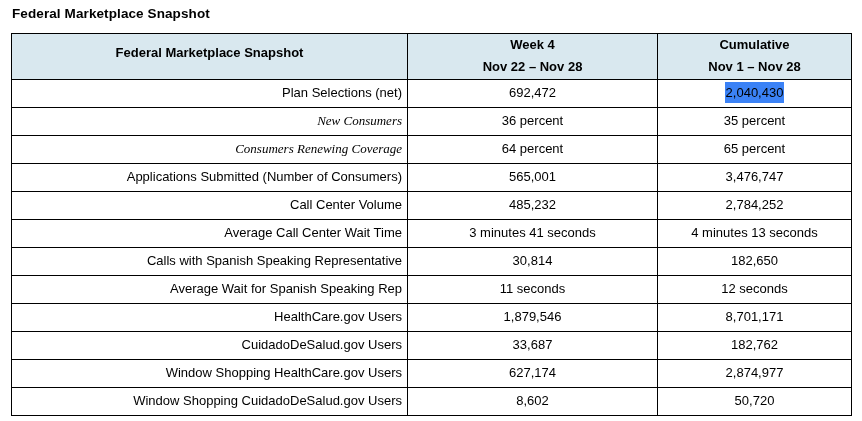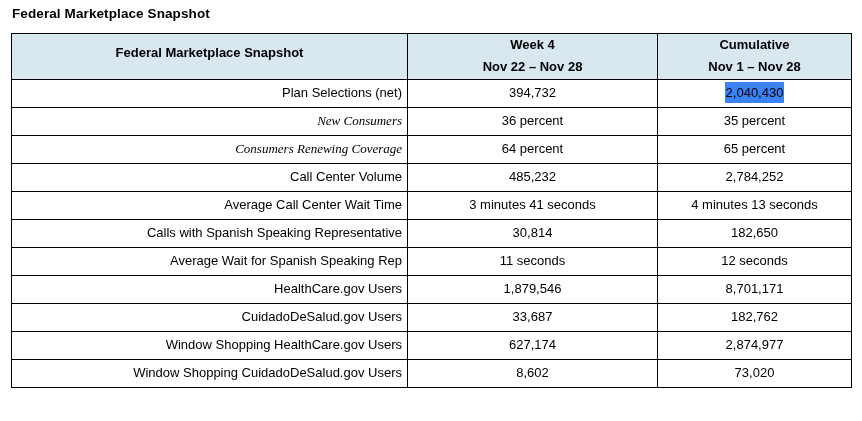--- a/index.html
+++ b/index.html
@@ -108,32 +108,37 @@
           </th>
           <th>
             <span class="hdr-line1">Cumulative</span>
             <span class="hdr-line2">Nov 1 – Nov 28</span>
           </th>
         </tr>
       </thead>
       <tbody id="table-body">
           <tr>
             <td class="label">Plan Selections (net)</td>
-            <td class="value">394,732</td>
+            <td class="value">692,472</td>
             <td class="value"><span class="highlight">2,040,430</span></td>
           </tr>
           <tr>
             <td class="label indent-right">New Consumers</td>
             <td class="value">36 percent</td>
             <td class="value">35 percent</td>
           </tr>
           <tr>
             <td class="label indent-right">Consumers Renewing Coverage</td>
             <td class="value">64 percent</td>
             <td class="value">65 percent</td>
+          </tr>
+          <tr>
+            <td class="label">Applications Submitted (Number of Consumers)</td>
+            <td class="value">565,001</td>
+            <td class="value">3,476,747</td>
           </tr>
           <tr>
             <td class="label">Call Center Volume</td>
             <td class="value">485,232</td>
             <td class="value">2,784,252</td>
           </tr>
           <tr>
             <td class="label">Average Call Center Wait Time</td>
             <td class="value">3 minutes 41 seconds</td>
             <td class="value">4 minutes 13 seconds</td>
@@ -159,19 +164,19 @@
             <td class="value">182,762</td>
           </tr>
           <tr>
             <td class="label">Window Shopping HealthCare.gov Users</td>
             <td class="value">627,174</td>
             <td class="value">2,874,977</td>
           </tr>
           <tr>
             <td class="label">Window Shopping CuidadoDeSalud.gov Users</td>
             <td class="value">8,602</td>
-            <td class="value">73,020</td>
+            <td class="value">50,720</td>
           </tr>
         </tbody>
     </table>
   </div>
 
 </div>
 
 </body></html>

